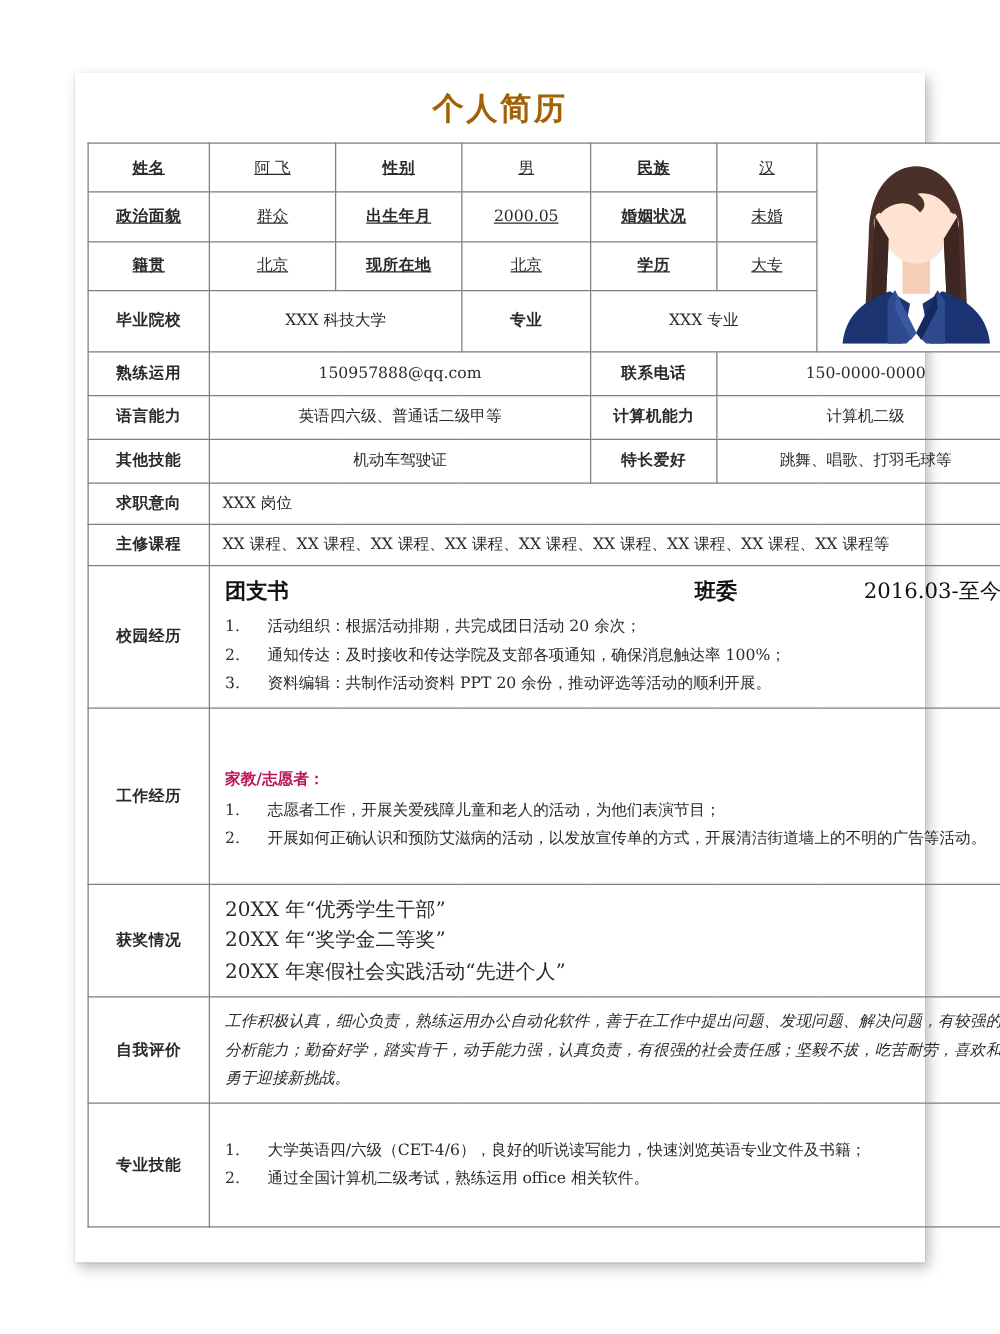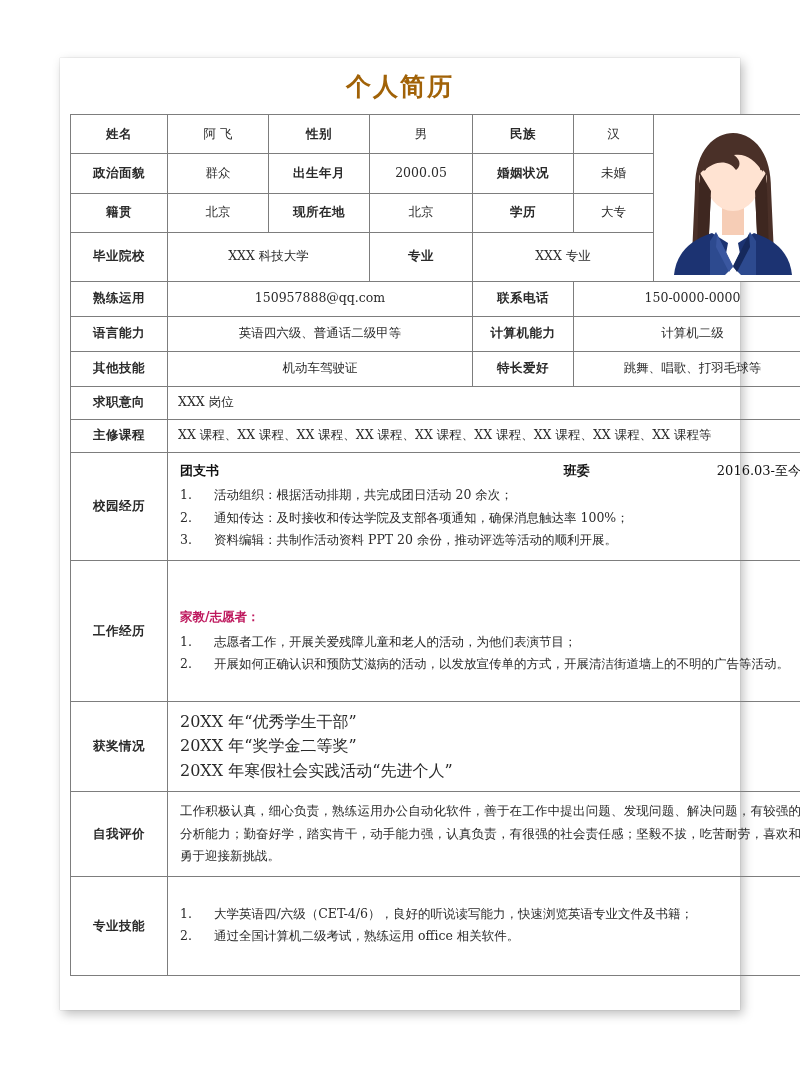--- a/index.html
+++ b/index.html
@@ -52,21 +52,21 @@
   .lbl {
     font-family: "DejaVu Sans", "Liberation Sans", sans-serif;
     font-weight: bold;
     font-size: 12.5px;
     text-align: center;
     color: #121212;
     letter-spacing: 0.5px;
   }
   .val-c { text-align: center; }
   .val-l { text-align: left; padding-left: 10px !important; }
-  .r-info td { height: 32px; }
+  .r-info td { height: 32px; text-decoration: underline; }
   .r-grad td { height: 40px; }
   .r-contact td { height: 34px; }
   .r-one td { height: 32px; }
   .photo-cell {
     padding: 0 !important;
     vertical-align: top;
     background: #ffffff;
   }
   .avatar-wrap {
     width: 100%;
@@ -82,21 +82,21 @@
   }
   .block-lbl {
     vertical-align: middle;
     border-radius: 14px;
   }
   .exp-head {
     display: flex;
     width: 100%;
     font-family: "DejaVu Sans", "Liberation Sans", sans-serif;
     font-weight: bold;
-    font-size: 13px;
+    font-size: 17px;
     color: #121212;
     margin-bottom: 5px;
   }
   .exp-head .h-left { flex: 0 0 36%; text-align: left; }
   .exp-head .h-mid  { flex: 0 0 30%; text-align: right; }
   .exp-head .h-right{ flex: 1 1 auto; text-align: right; font-family: "DejaVu Serif", serif; font-weight: normal;}
   ol.numlist {
     margin: 0;
     padding: 0;
     list-style: none;
@@ -121,20 +121,21 @@
   .plain-lines div {
     font-size: 16px;
     line-height: 1.52;
     color: #2a2a2a;
   }
   .para {
     font-size: 12.5px;
     line-height: 1.82;
     color: #2a2a2a;
     text-align: justify;
+    font-style: italic;
   }
 </style>
 </head>
 <body>
 
 <div id="page">
 
   <div class="title-band">
     <div class="doc-title">个人简历</div>
   </div>

